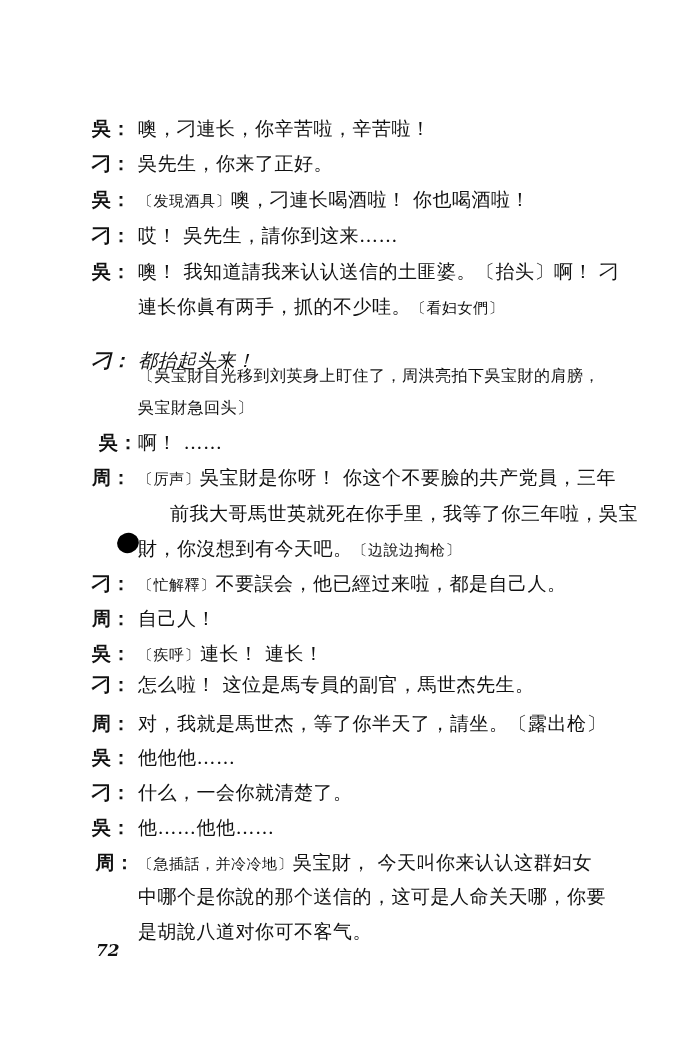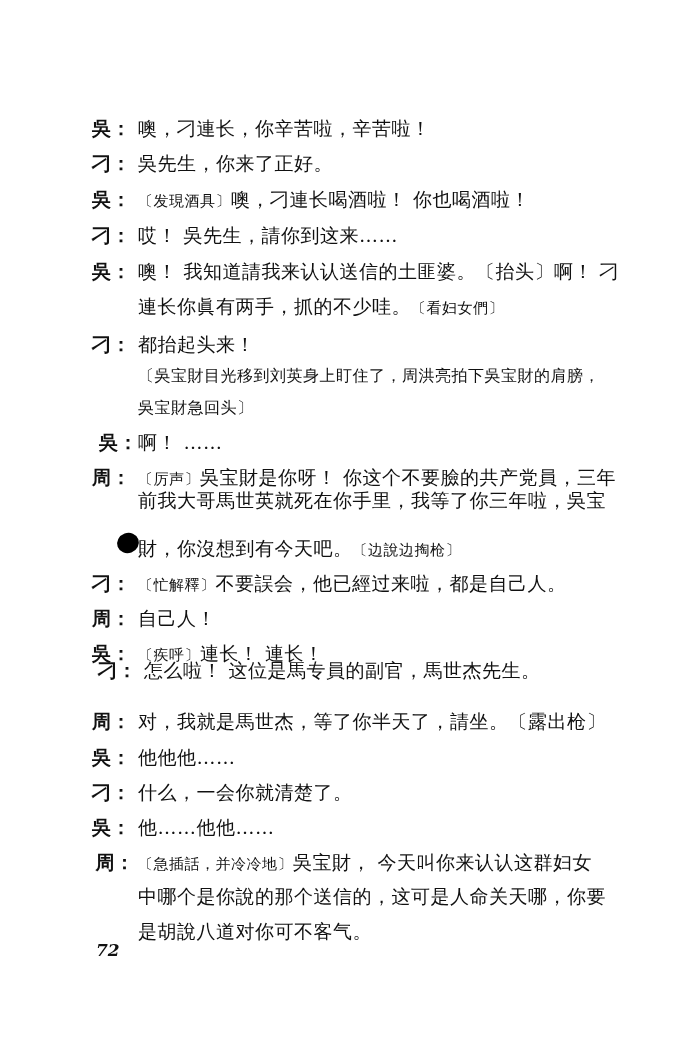--- a/index.html
+++ b/index.html
@@ -24,32 +24,32 @@
 <body>
 
 <div class="page">
   <div id="lines">
       <div class="line" style="top: 116px;"><span class="spk">吳：</span><span>噢，刁連长，你辛苦啦，辛苦啦！</span></div>
       <div class="line" style="top: 151px;"><span class="spk">刁：</span><span>吳先生，你来了正好。</span></div>
       <div class="line" style="top: 187px;"><span class="spk">吳：</span><span class="dir">〔发現酒具〕</span><span>噢，刁連长喝酒啦！ 你也喝酒啦！</span></div>
       <div class="line" style="top: 223px;"><span class="spk">刁：</span><span>哎！ 吳先生，請你到这来……</span></div>
       <div class="line" style="top: 259px;"><span class="spk">吳：</span><span>噢！ 我知道請我来认认送信的土匪婆。〔抬头〕啊！ 刁</span></div>
       <div class="line cont" style="top: 294px;"><span>連长你眞有两手，抓的不少哇。</span><span class="dir">〔看妇女們〕</span></div>
-      <div class="line" style="top: 332px;"><span class="spk">刁：</span><span>都抬起头来！</span></div>
+      <div class="line" style="top: 348px; font-style: italic;"><span class="spk">刁：</span><span>都抬起头来！</span></div>
       <div class="line stage" style="top: 364px;">〔吳宝財目光移到刘英身上盯住了，周洪亮拍下吳宝財的肩膀，</div>
       <div class="line stage" style="top: 396px;">吳宝財急回头〕</div>
       <div class="line" style="top: 430px; text-align: right;"><span class="spk">吳：</span><span>啊！ ……</span></div>
       <div class="line" style="top: 465px;"><span class="spk">周：</span><span class="dir">〔厉声〕</span><span>吳宝財是你呀！ 你这个不要臉的共产党員，三年</span></div>
-      <div class="line cont" style="top: 488px;"><span>前我大哥馬世英就死在你手里，我等了你三年啦，吳宝</span></div>
+      <div class="line cont" style="top: 501px; margin-left: 32px;"><span>前我大哥馬世英就死在你手里，我等了你三年啦，吳宝</span></div>
       <div class="line cont" style="top: 536px;"><span>財，你沒想到有今天吧。</span><span class="dir">〔边說边掏枪〕</span></div>
       <div class="line" style="top: 571px;"><span class="spk">刁：</span><span class="dir">〔忙解釋〕</span><span>不要誤会，他已經过来啦，都是自己人。</span></div>
       <div class="line" style="top: 606px;"><span class="spk">周：</span><span>自己人！</span></div>
       <div class="line" style="top: 641px;"><span class="spk">吳：</span><span class="dir">〔疾呼〕</span><span>連长！ 連长！</span></div>
-      <div class="line" style="top: 658px; margin-left: 6px;"><span class="spk">刁：</span><span>怎么啦！ 这位是馬专員的副官，馬世杰先生。</span></div>
-      <div class="line" style="top: 711px; font-family: Liberation Mono, monospace;"><span class="spk">周：</span><span>对，我就是馬世杰，等了你半天了，請坐。〔露出枪〕</span></div>
+      <div class="line" style="top: 672px;"><span class="spk">刁：</span><span>怎么啦！ 这位是馬专員的副官，馬世杰先生。</span></div>
+      <div class="line" style="top: 711px;"><span class="spk">周：</span><span>对，我就是馬世杰，等了你半天了，請坐。〔露出枪〕</span></div>
       <div class="line" style="top: 745px;"><span class="spk">吳：</span><span>他他他……</span></div>
       <div class="line" style="top: 780px;"><span class="spk">刁：</span><span>什么，一会你就清楚了。</span></div>
       <div class="line" style="top: 815px;"><span class="spk">吳：</span><span>他……他他……</span></div>
       <div class="line" style="top: 850px; text-align: center;"><span class="spk">周：</span><span class="dir">〔急插話，并冷冷地〕</span><span>吳宝財， 今天叫你来认认这群妇女</span></div>
       <div class="line cont" style="top: 884px;"><span>中哪个是你說的那个送信的，这可是人命关天哪，你要</span></div>
       <div class="line cont" style="top: 919px;"><span>是胡說八道对你可不客气。</span></div>
     </div>
   <div class="blot"></div>
   <div class="page-num">72</div>
 </div>

